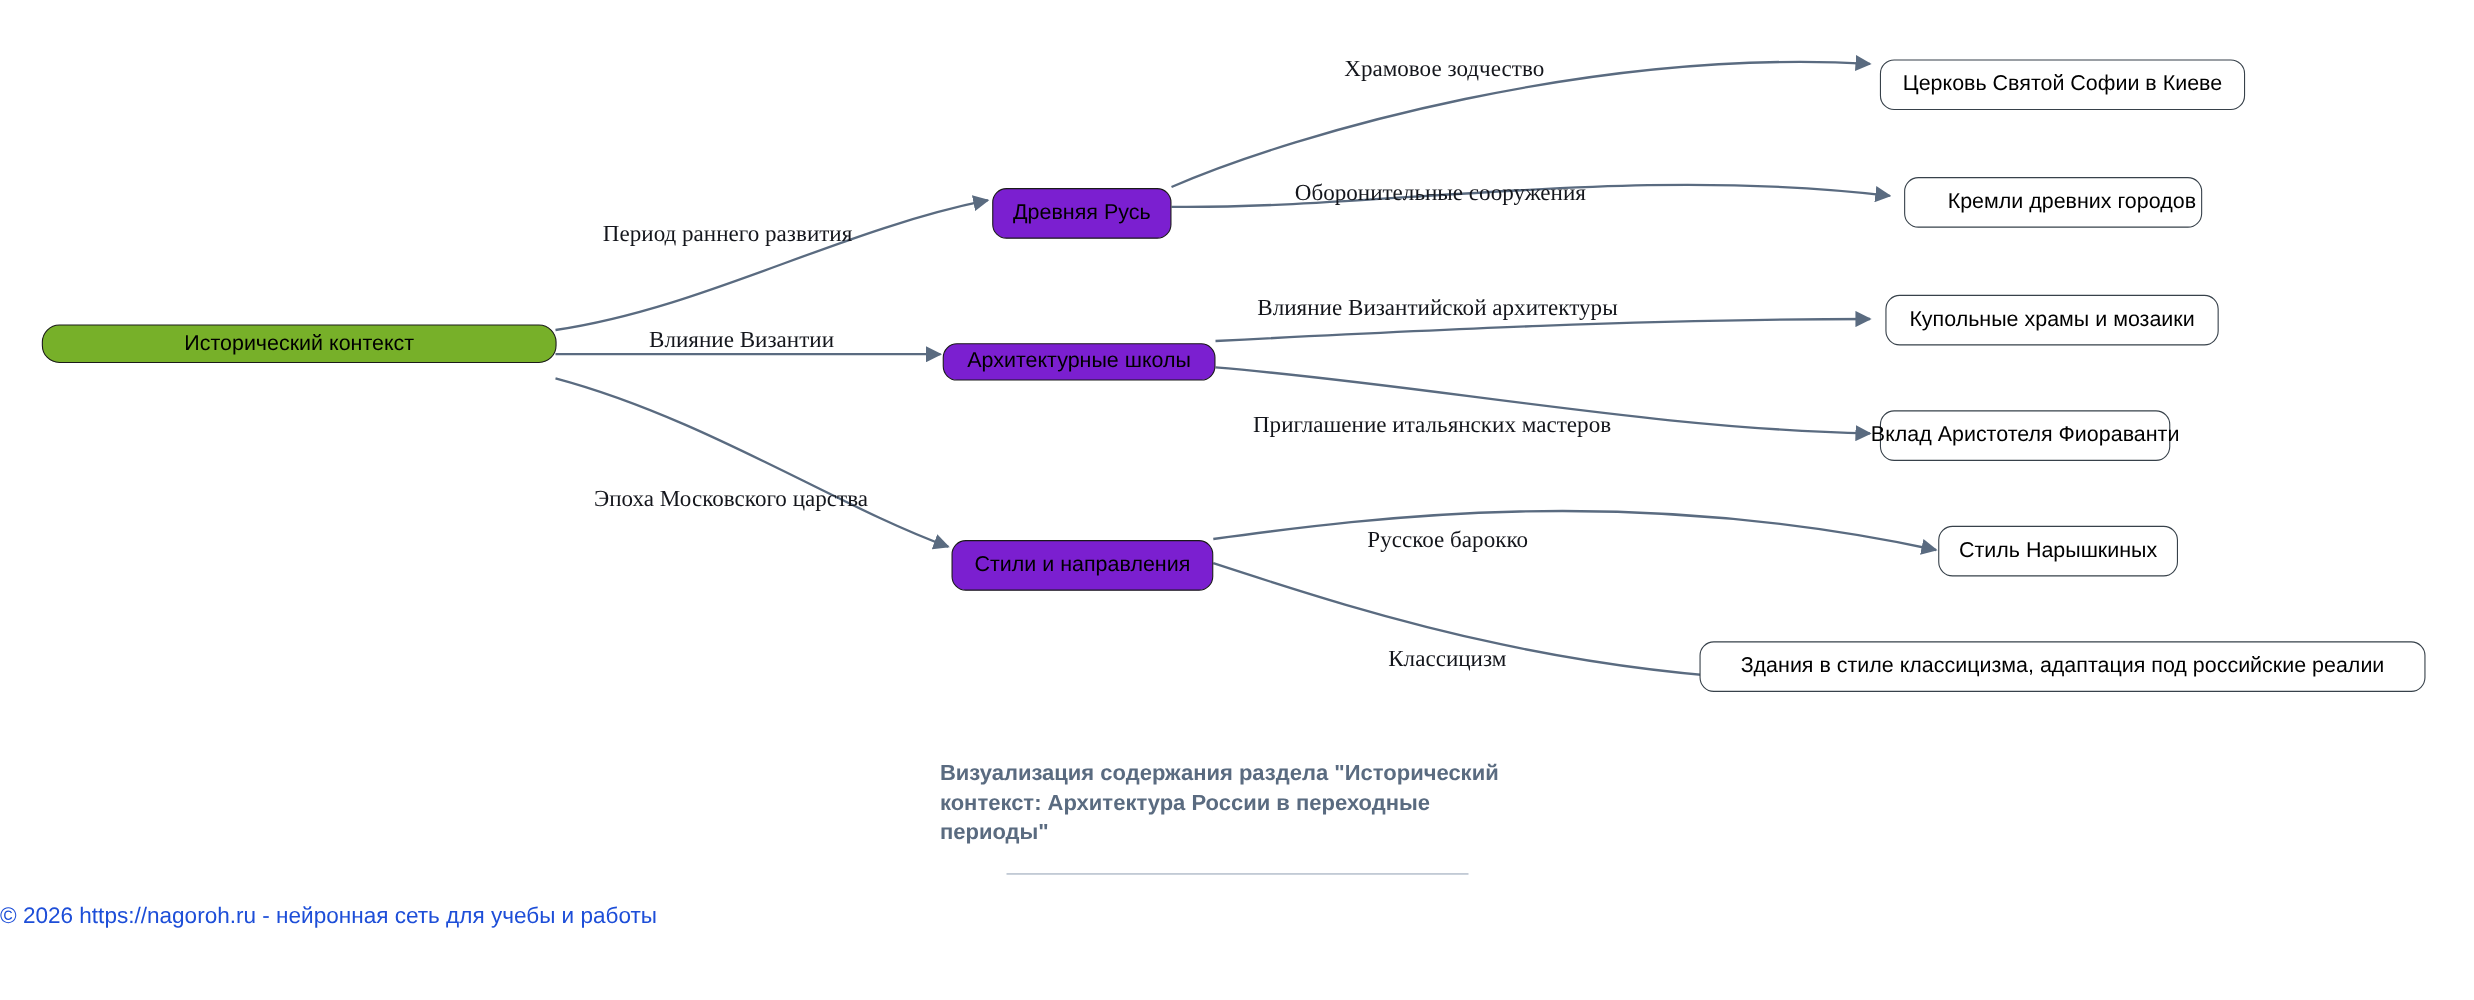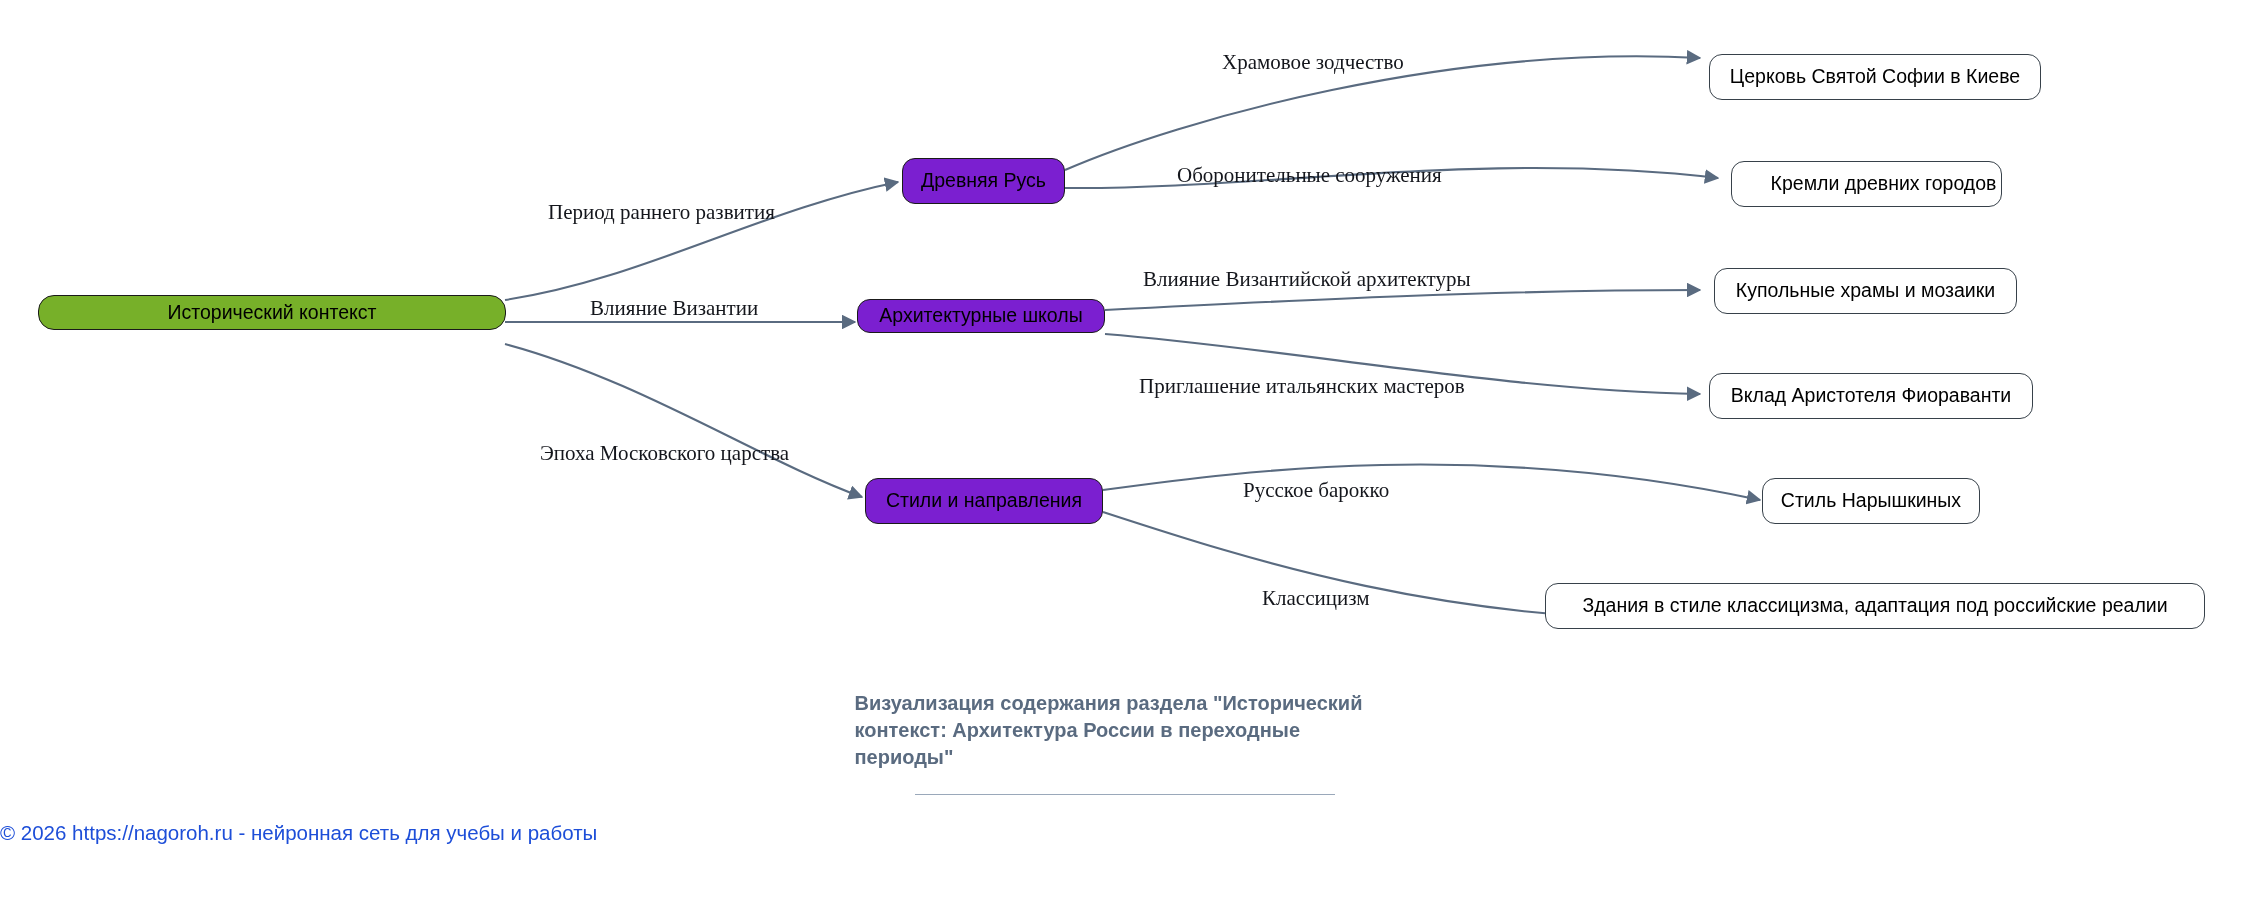--- a/index.html
+++ b/index.html
@@ -51,20 +51,21 @@
     border-radius: 16px;
     color: #000000;
     font-size: 19.5px;
   }
   .node-branch {
     background: #7B1FD0;
     border: 1.6px solid #1a1a1a;
     border-radius: 13px;
     color: #000000;
     font-size: 19.5px;
+    margin-top: 13px;
   }
   .node-leaf {
     background: #ffffff;
     border: 1.6px solid #37414a;
     border-radius: 13px;
     color: #000000;
     font-size: 19.5px;
   }
   .edge-label {
     position: absolute;
@@ -137,21 +138,21 @@
     <div class="node node-branch" style="left:857px; top:299px; width:248px; height:34px;">Архитектурные школы</div>
 
     <div class="node node-branch" style="left:865px; top:478px; width:238px; height:46px;">Стили и направления</div>
 
     <div class="node node-leaf" style="left:1709px; top:54px; width:332px; height:46px;">Церковь Святой Софии в Киеве</div>
 
     <div class="node node-leaf" style="left:1731px; top:161px; width:271px; height:46px;padding-left:34px;">Кремли древних городов</div>
 
     <div class="node node-leaf" style="left:1714px; top:268px; width:303px; height:46px;">Купольные храмы и мозаики</div>
 
-    <div class="node node-leaf" style="left:1709px; top:373px; width:324px; height:46px;">Вклад Аристотеля Фиораванти</div>
+    <div class="node node-leaf" style="left:1709px; top:373px; width:264px; height:46px;">Вклад Аристотеля Фиораванти</div>
 
     <div class="node node-leaf" style="left:1762px; top:478px; width:218px; height:46px;">Стиль Нарышкиных</div>
 
     <div class="node node-leaf" style="left:1545px; top:583px; width:660px; height:46px;">Здания в стиле классицизма, адаптация под российские реалии</div>
 
     <div class="edge-label" style="left:548px; top:200px;">Период раннего развития</div>
 
     <div class="edge-label" style="left:590px; top:296px;">Влияние Византии</div>
 
     <div class="edge-label" style="left:540px; top:441px;">Эпоха Московского царства</div>

